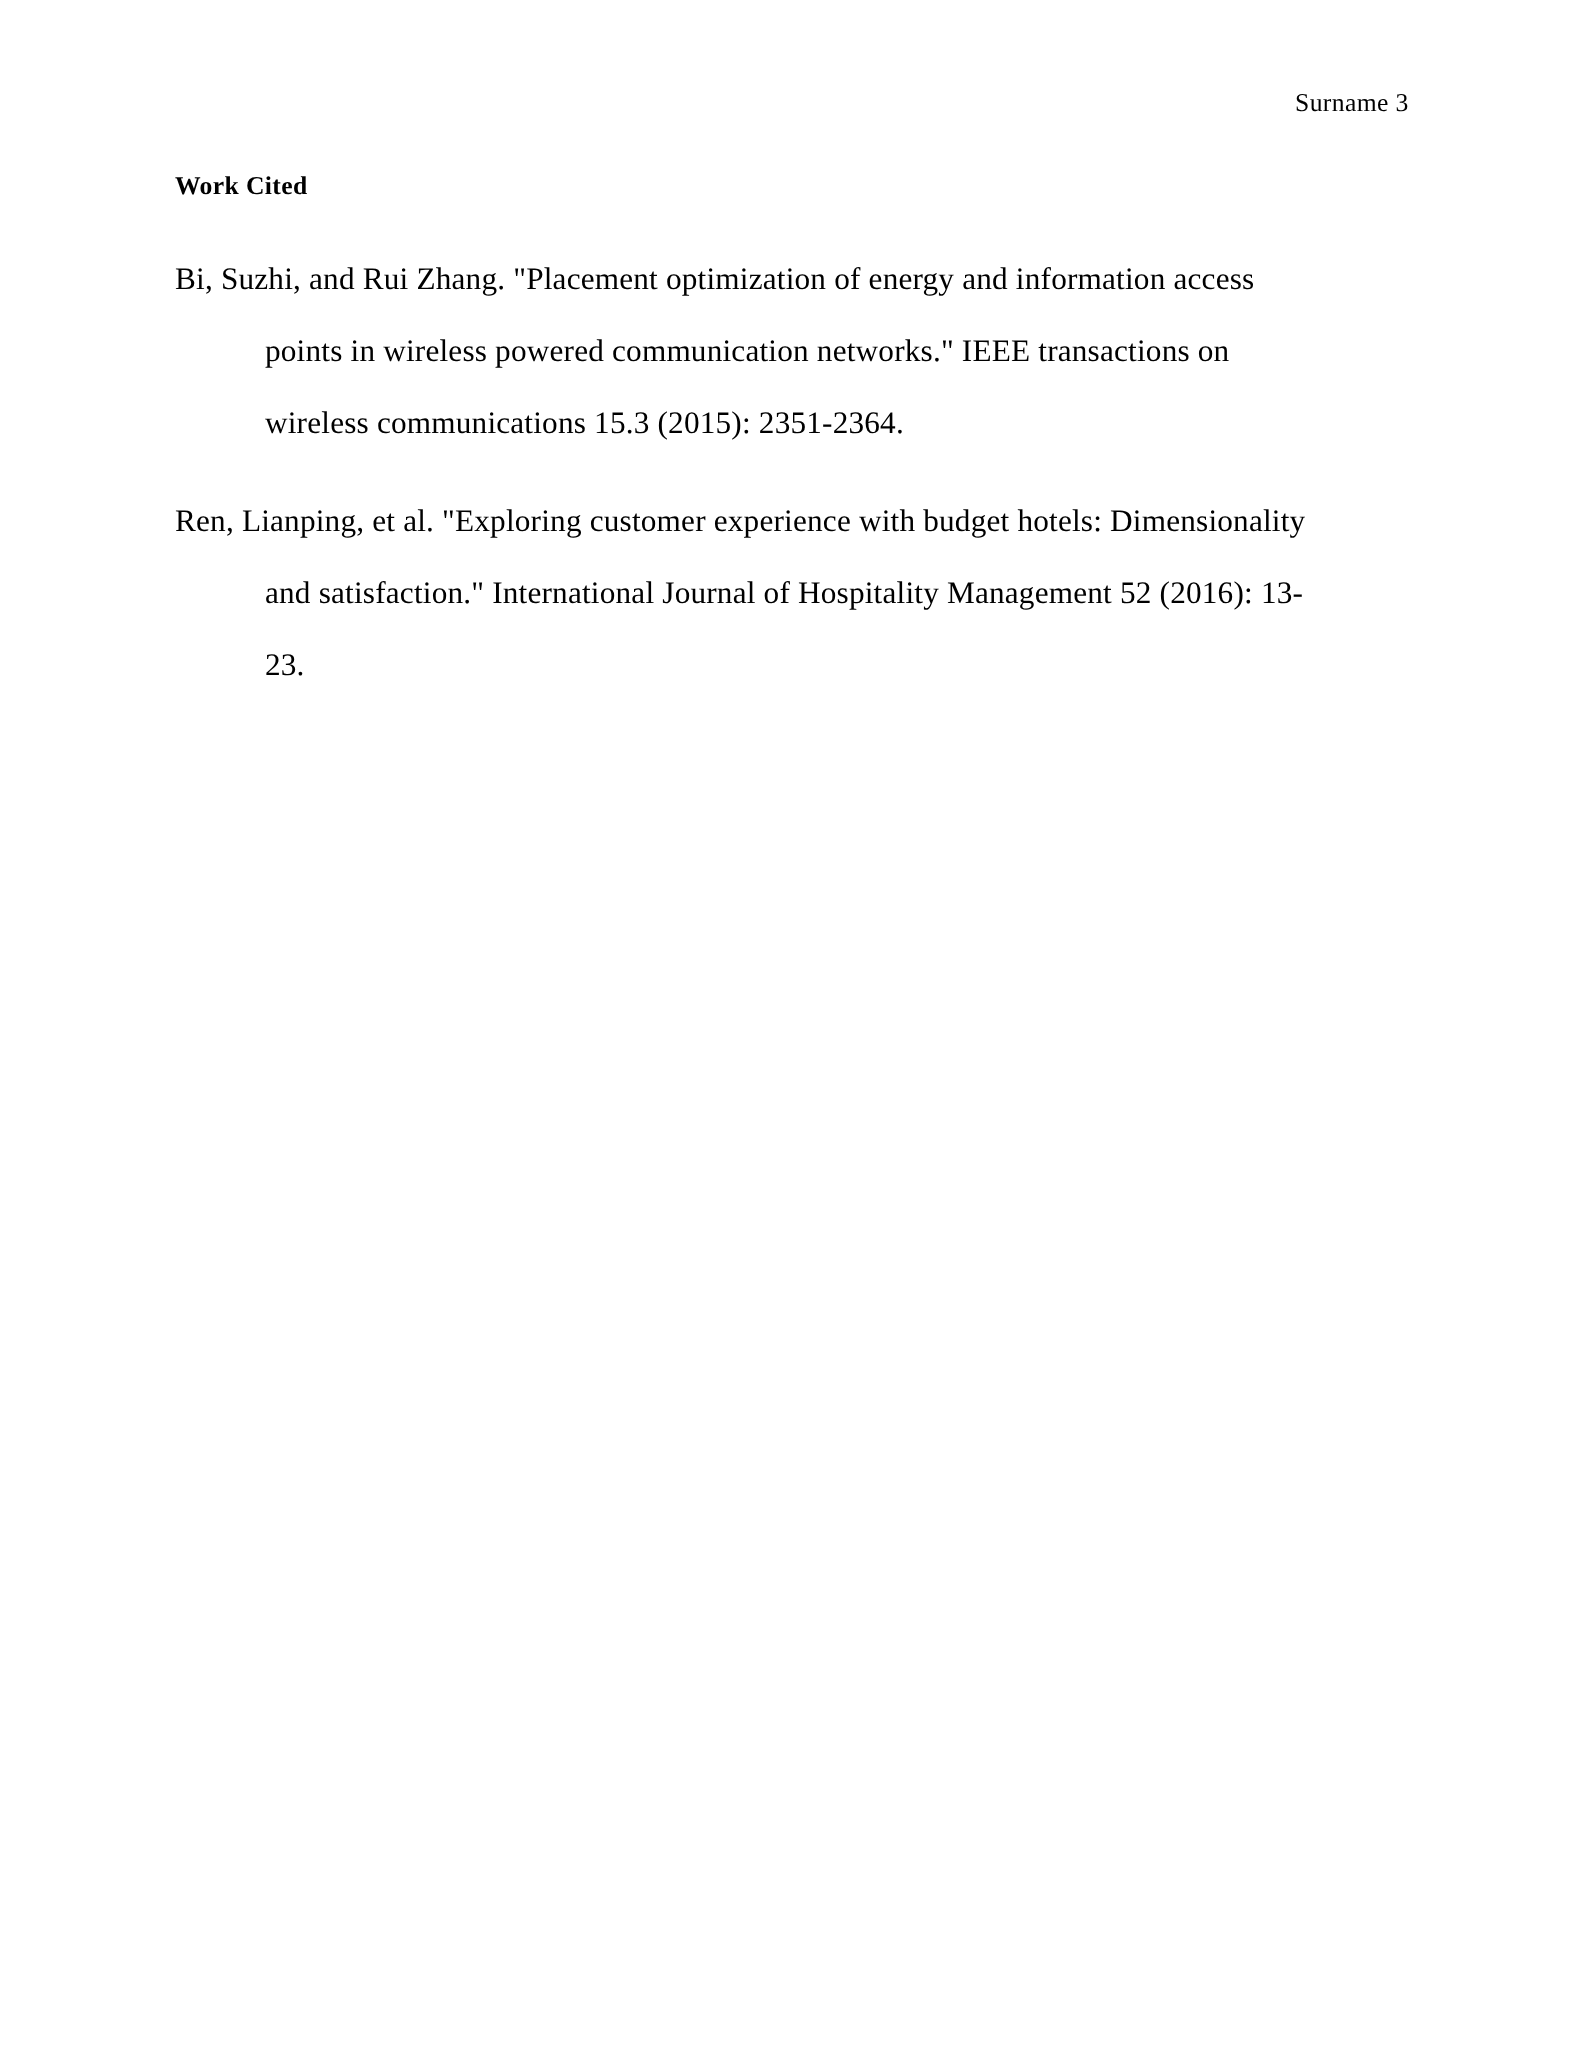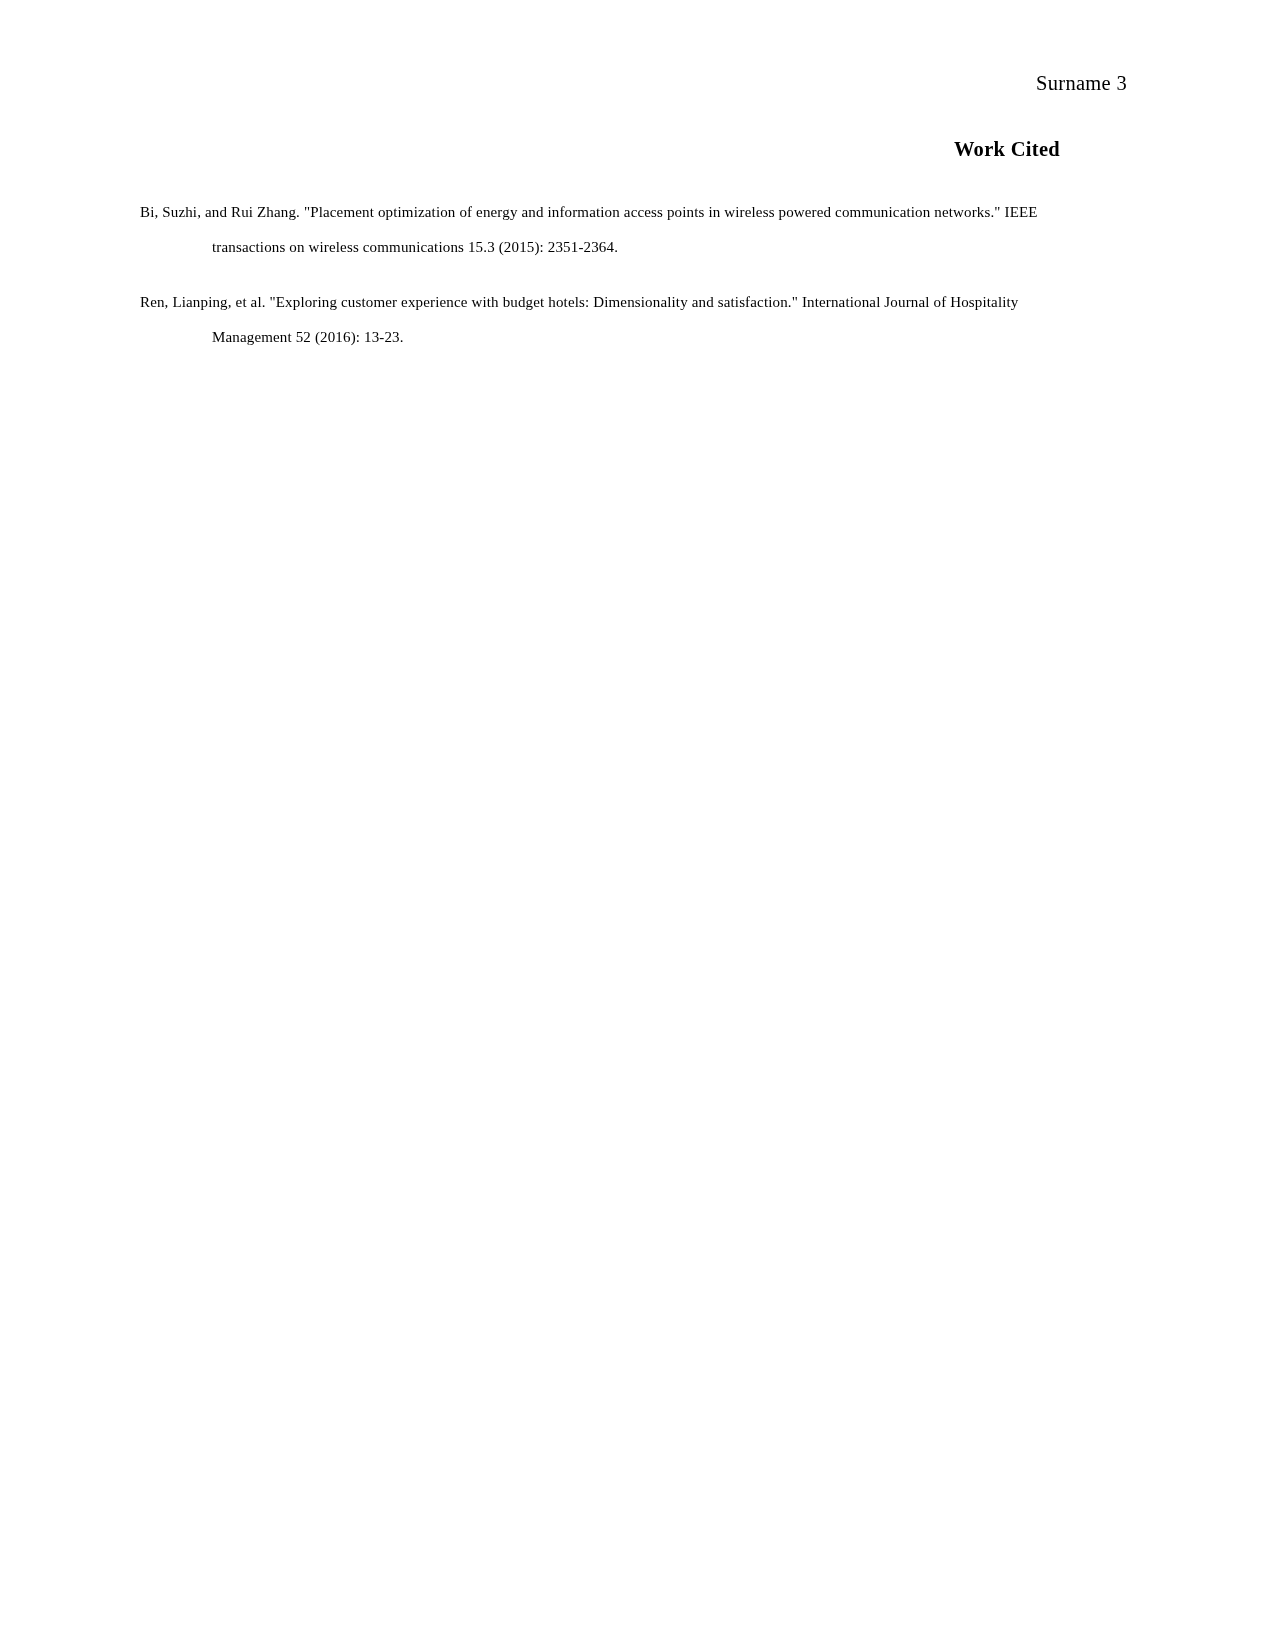--- a/index.html
+++ b/index.html
@@ -25,27 +25,27 @@
     letter-spacing: 0.3px;
     white-space: nowrap;
   }
   .content {
     position: absolute;
     top: 138px;
     left: 140px;
     width: 920px;
   }
   .doc-title {
-    text-align: right;
+    text-align: left;
     font-size: 20.5px;
     letter-spacing: 0.3px;
     margin: 0 0 34px 0;
   }
   .entry {
-    font-size: 15px;
+    font-size: 25px;
     line-height: 2.3;
     text-align: left;
     padding-left: 72px;
     text-indent: -72px;
     margin: 0 0 21px 0;
     letter-spacing: 0.15px;
   }
   .entry:last-child {
     margin-bottom: 0;
   }

